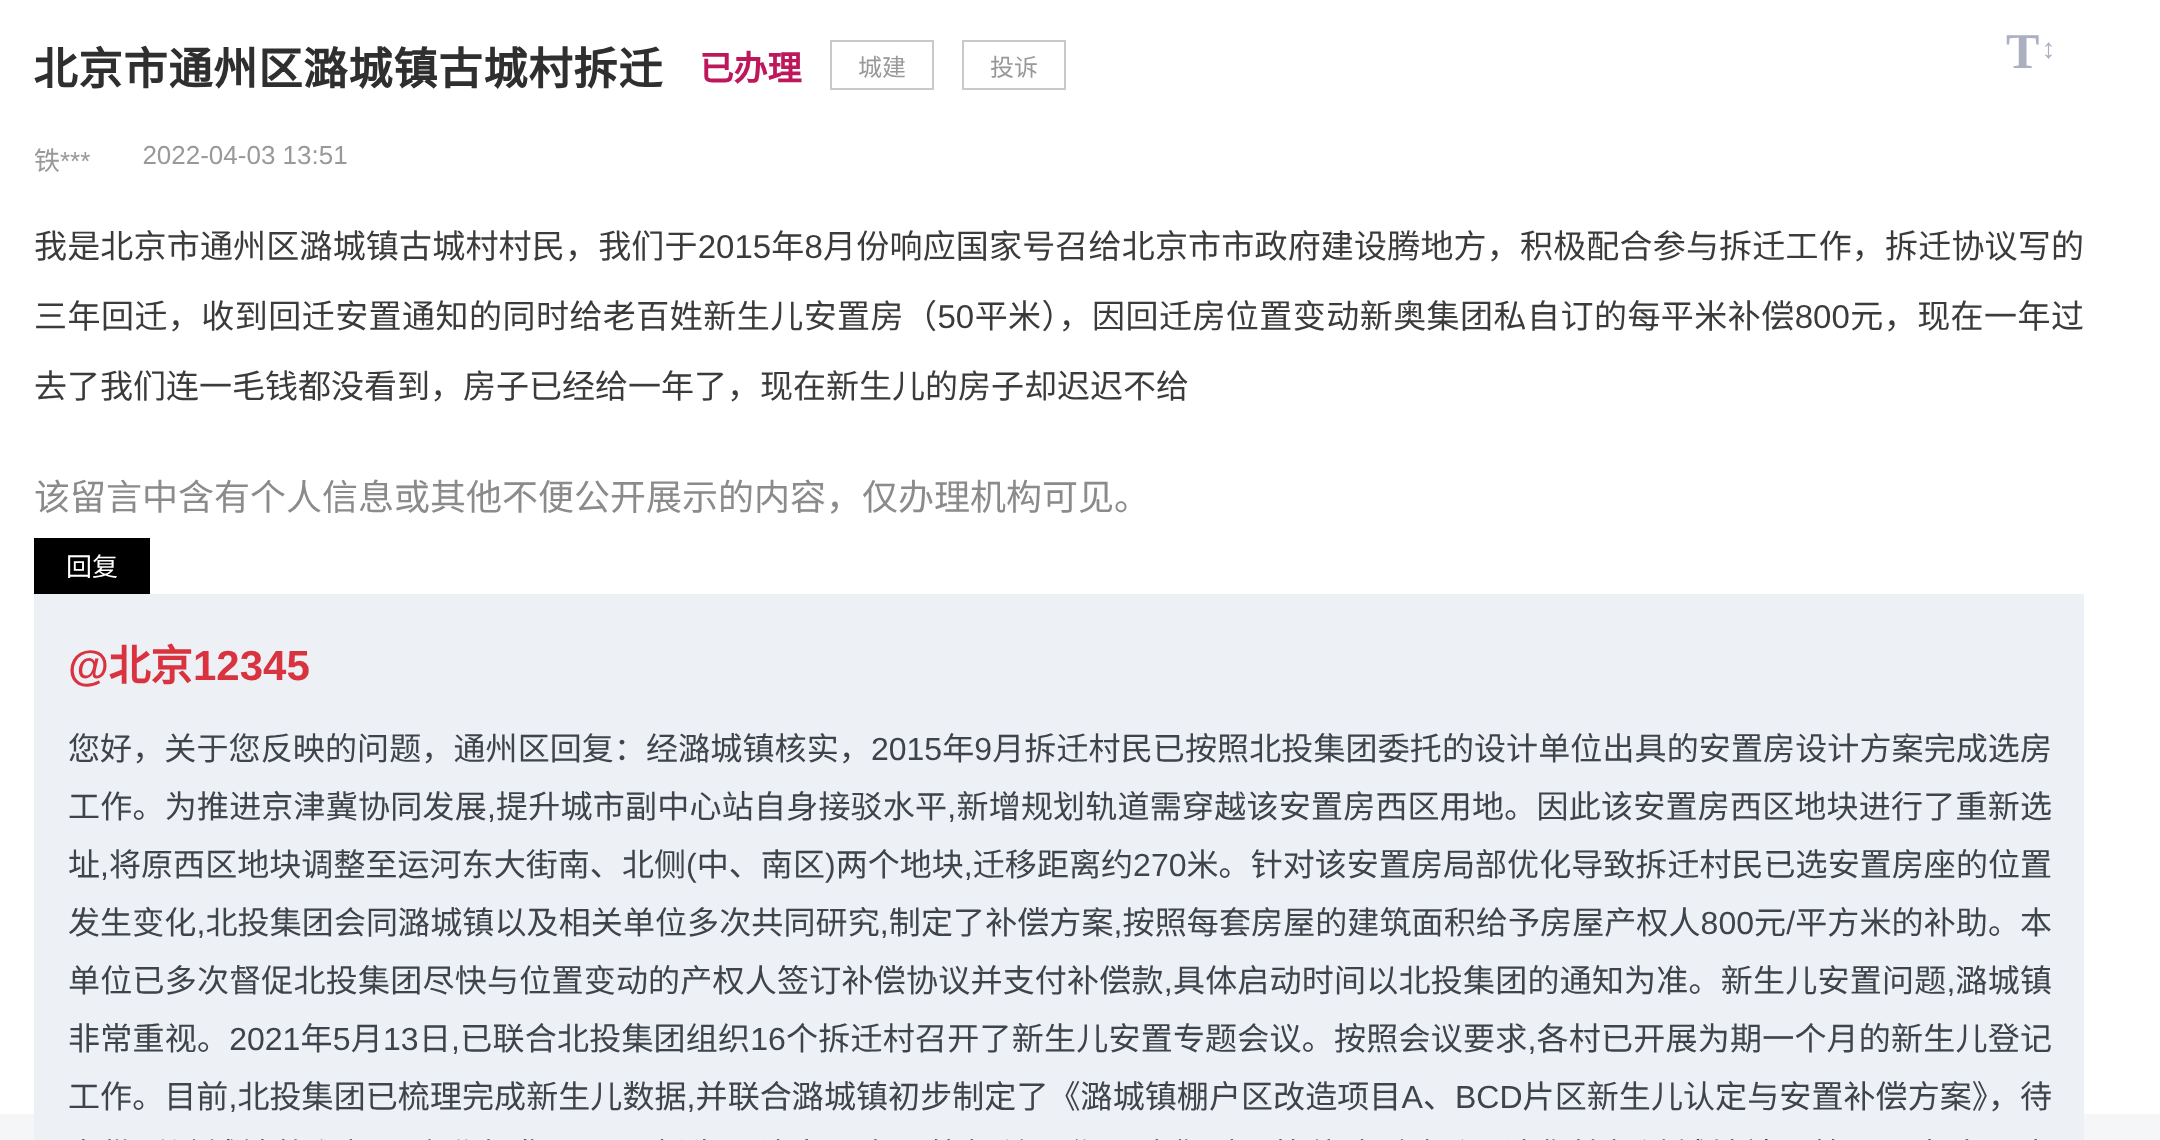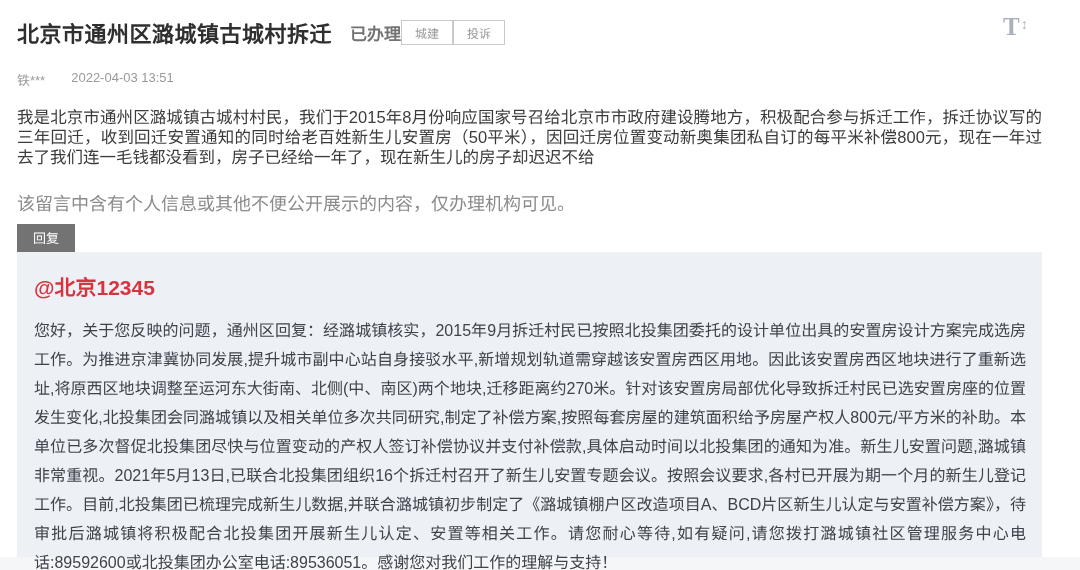--- a/index.html
+++ b/index.html
@@ -16,28 +16,28 @@
   
   .header-row {
     padding:16px 0 0 17px;
     display:flex; align-items:center;
   }
   .post-title {
     font-size:22px; font-weight:bold; color:#2f2f2f;
     letter-spacing:0.5px;
   }
   .status-badge {
-    color:#737373; font-size:17px; font-weight:bold;
+    color:#be185d; font-size:17px; font-weight:bold;
     margin-left:18px;
   }
   .tag {
     display:inline-block;
     border:1px solid #c9c9c9; color:#999;
     font-size:12px; padding:3px 13px;
-    background:#fff;
+    margin-left:14px; background:#fff;
   }
   .font-size-control {
     position:absolute; top:14px; left:1003px;
     color:#aab0bf; cursor:pointer; display:flex; align-items:flex-start;
   }
   .font-size-control .t-glyph {
     font-family:"Liberation Serif","DejaVu Serif",serif;
     font-size:25px; font-weight:bold; line-height:1;
   }
   .font-size-control .arrow-glyph {
@@ -46,32 +46,32 @@
   
   .meta-row {
     padding:22px 0 0 17px;
     font-size:13px; color:#999;
     display:flex;
   }
   .meta-row .author { margin-right:26px; }
   
   .post-content {
     padding:18px 38px 0 17px;
-    font-size:16.5px; line-height:20px; color:#3b3b3b;
+    font-size:16.5px; line-height:35px; color:#3b3b3b;
     text-align:justify;
   }
   .privacy-notice {
     padding:22px 0 0 17px;
     font-size:18px; color:#8b8b8b;
   }
   
   .reply-tab {
     display:inline-block;
     margin:9px 0 0 17px;
-    background:#737373; color:#fff;
+    background:#000000; color:#fff;
     font-size:13px; padding:4px 16px 5px;
     cursor:pointer;
     vertical-align:bottom;
   }
   .reply-panel {
     margin:0 38px 0 17px;
     background:#edf0f5;
     height:305px;
     padding:19px 16px 0 17px;
     position:relative;

